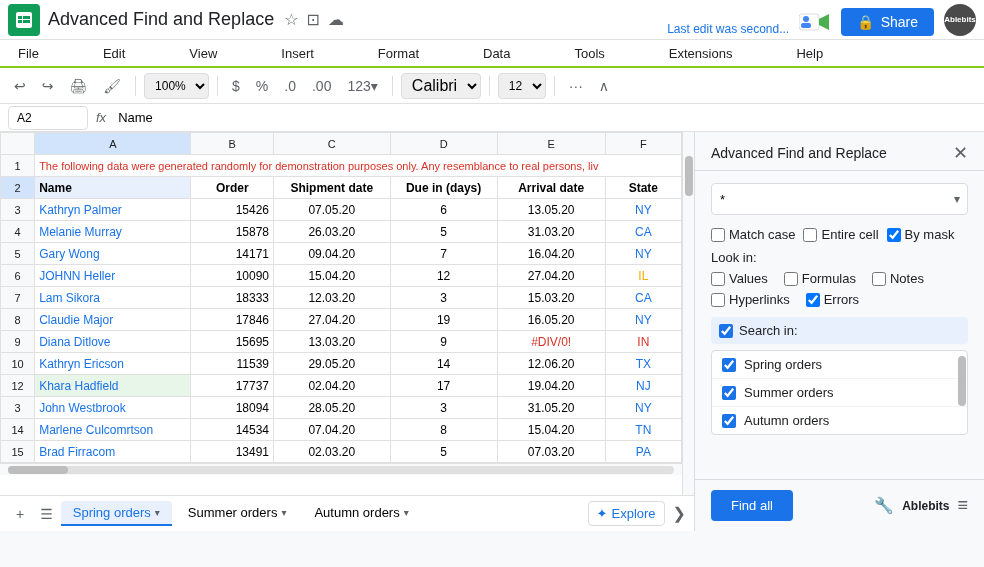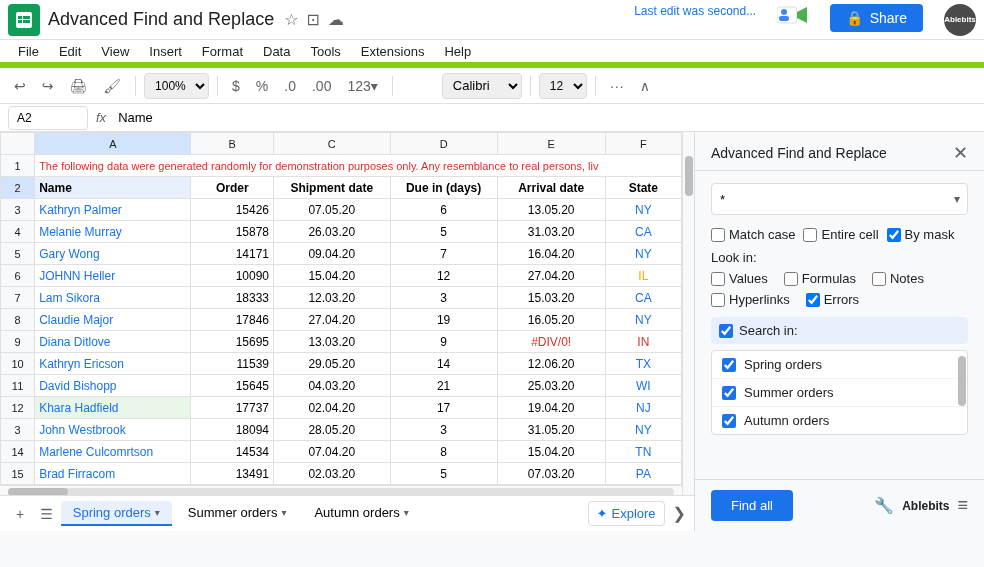--- a/index.html
+++ b/index.html
@@ -5,36 +5,36 @@
     * { box-sizing: border-box; margin: 0; padding: 0; }
     body { font-family: Arial, sans-serif; font-size: 13px; background: #f8f9fa; overflow: hidden; width: 984px; height: 567px; }
 
     
     .top-bar { display: flex; align-items: center; background: #fff; padding: 4px 8px; height: 40px; border-bottom: 1px solid #e0e0e0; }
     .app-icon { width: 32px; height: 32px; background: #0f9d58; border-radius: 4px; display: flex; align-items: center; justify-content: center; margin-right: 8px; flex-shrink: 0; }
     .app-icon svg { width: 20px; height: 20px; }
     .app-title { font-size: 18px; color: #202124; margin-right: 10px; white-space: nowrap; }
     .title-icons { display: flex; gap: 8px; align-items: center; color: #5f6368; margin-right: auto; }
     .title-icons span { cursor: pointer; font-size: 16px; }
-    .top-right { display: flex; align-items: flex-start; gap: 21px; margin-left: auto; }
+    .top-right { display: flex; align-items: flex-end; gap: 10px; margin-left: auto; }
     .last-edit { color: #1a73e8; font-size: 12px; white-space: nowrap; }
     .meet-btn { background: #fff; border: none; cursor: pointer; }
     .share-btn { background: #1a73e8; color: #fff; border: none; border-radius: 4px; padding: 6px 16px; font-size: 14px; cursor: pointer; display: flex; align-items: center; gap: 6px; font-weight: 500; }
     .avatar { width: 32px; height: 32px; border-radius: 50%; background: #4a4a4a; display: flex; align-items: center; justify-content: center; color: #fff; font-size: 11px; font-weight: bold; }
 
     
-    .menu-bar { display: flex; align-items: center; background: #fff; padding: 0 8px; height: 28px; border-bottom: 6px solid #84cc16; }
+    .menu-bar { display: flex; align-items: center; background: #fff; padding: 0 8px; height: 28px; border-bottom: 2px solid #84cc16; gap: 44px; }
     .menu-item { padding: 4px 10px; cursor: pointer; color: #202124; font-size: 13px; border-radius: 4px; white-space: nowrap; }
 
     
     .toolbar { display: flex; align-items: center; background: #fff; padding: 2px 8px; height: 36px; border-bottom: 1px solid #e0e0e0; gap: 4px; }
     .tb-btn { background: none; border: none; cursor: pointer; color: #5f6368; padding: 4px 6px; border-radius: 4px; font-size: 14px; display: flex; align-items: center; }
     .tb-divider { width: 1px; height: 20px; background: #dadce0; margin: 0 4px; }
     .zoom-select { border: 1px solid #dadce0; border-radius: 4px; padding: 2px 6px; font-size: 12px; height: 26px; cursor: pointer; }
-    .font-select { border: 1px solid #dadce0; border-radius: 4px; padding: 2px 6px; font-size: 13px; height: 26px; min-width: 80px; margin-left: 41px; }
+    .font-select { border: 1px solid #dadce0; border-radius: 4px; padding: 2px 6px; font-size: 16px; height: 26px; min-width: 80px; }
     .size-select { border: 1px solid #dadce0; border-radius: 4px; padding: 2px 6px; font-size: 12px; height: 26px; min-width: 40px; }
 
     
     .formula-bar { display: flex; align-items: center; background: #fff; padding: 0 8px; height: 28px; border-bottom: 1px solid #e0e0e0; gap: 8px; }
     .cell-ref { border: 1px solid #dadce0; border-radius: 4px; padding: 2px 8px; font-size: 12px; height: 24px; width: 80px; }
     .fx-label { color: #5f6368; font-size: 13px; font-style: italic; }
     .formula-input { flex: 1; border: none; outline: none; font-size: 13px; padding: 2px 4px; }
 
     
     .spreadsheet { flex: 1; overflow: hidden; background: #fff; position: relative; }
@@ -297,29 +297,20 @@
             <tr>
               <td class="row-header">10</td>
               <td class="name-col">Kathryn Ericson</td>
               <td class="order-num">11539</td>
               <td class="date-cell">29.05.20</td>
               <td class="center-cell">14</td>
               <td class="date-cell">12.06.20</td>
               <td class="state-cell state-tx">TX</td>
             </tr>
             <tr>
-              <td class="row-header">11</td>
-              <td class="name-col">David Bishopp</td>
-              <td class="order-num">15645</td>
-              <td class="date-cell">04.03.20</td>
-              <td class="center-cell">21</td>
-              <td class="date-cell">25.03.20</td>
-              <td class="state-cell state-wi">WI</td>
-            </tr>
-            <tr>
               <td class="row-header">12</td>
               <td class="name-col highlighted-name">Khara Hadfield</td>
               <td class="order-num">17737</td>
               <td class="date-cell">02.04.20</td>
               <td class="center-cell">17</td>
               <td class="date-cell">19.04.20</td>
               <td class="state-cell state-nj">NJ</td>
             </tr>
             <tr>
               <td class="row-header">3</td>

